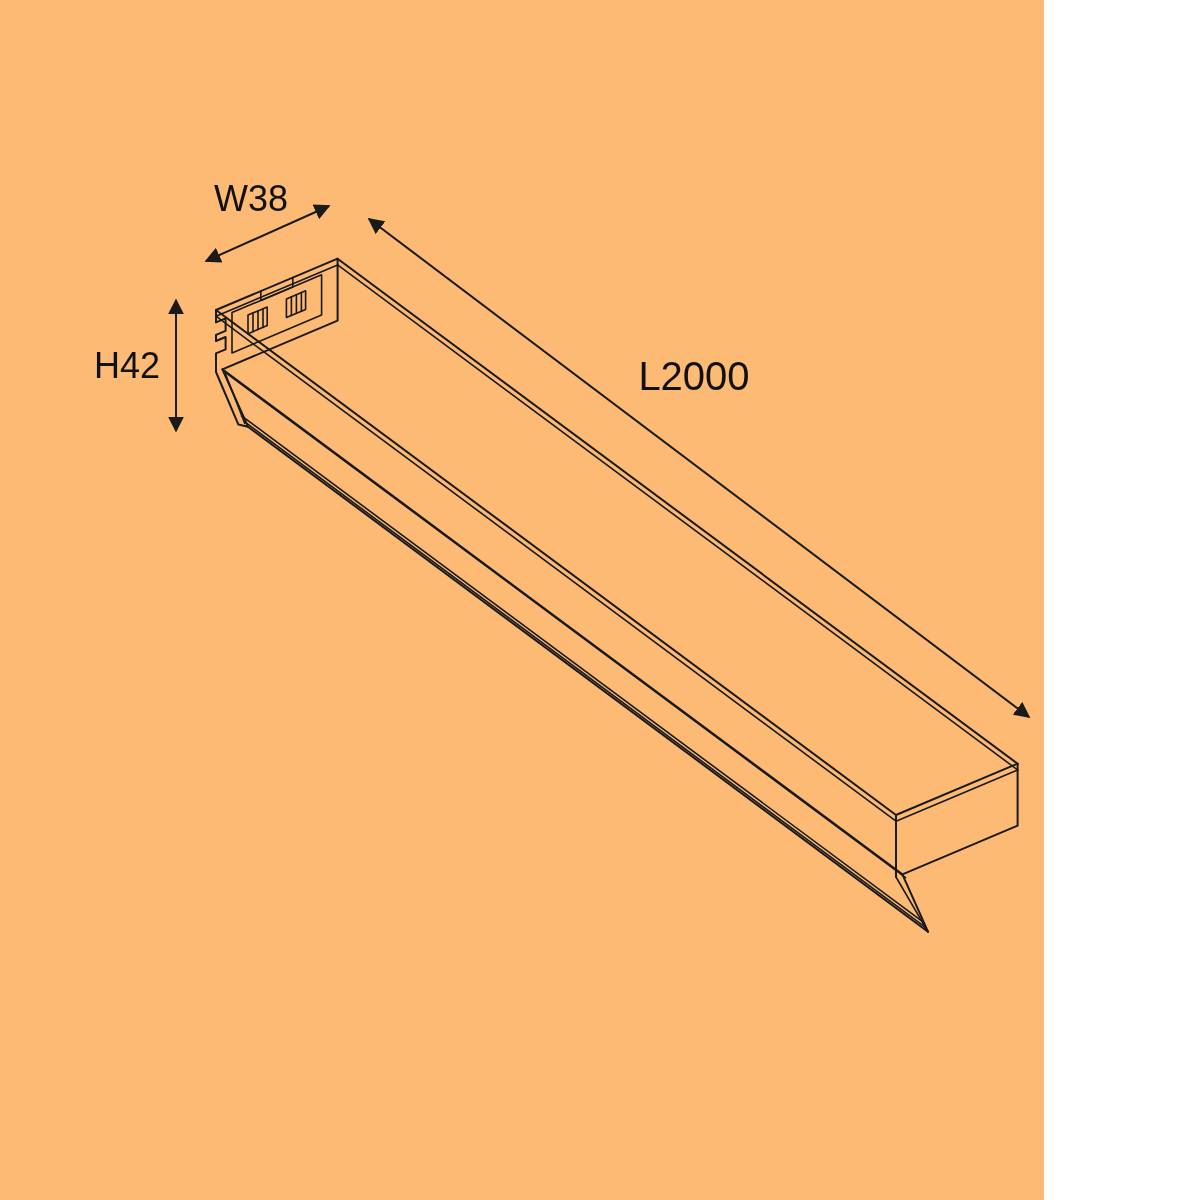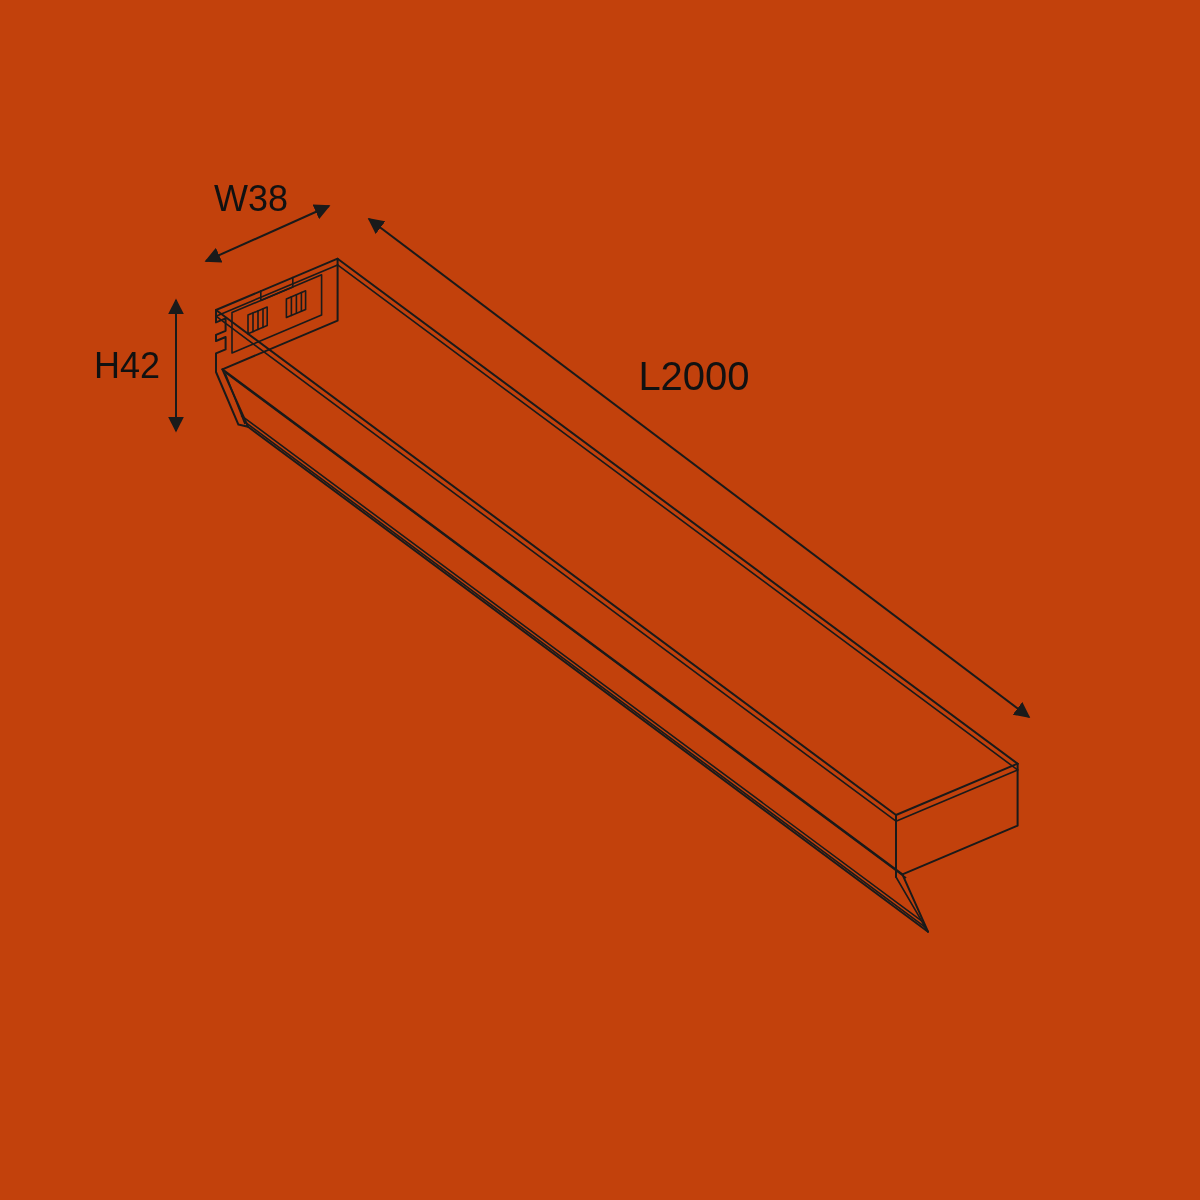--- a/index.html
+++ b/index.html
@@ -5,23 +5,23 @@
   html, body {
     margin: 0;
     padding: 0;
     background: #ffffff;
     width: 1200px;
     height: 1200px;
     font-family: "Liberation Sans", "DejaVu Sans", sans-serif;
   }
   .canvas {
     position: relative;
-    width: 1200px;
+    width: 1044px;
     height: 1200px;
-    background: #c2410c;
+    background: #fdba74;
     overflow: hidden;
   }
   svg {
     display: block;
   }
   .outline {
     fill: none;
     stroke: #1a1a1a;
     stroke-width: 2;
     stroke-linejoin: round;

